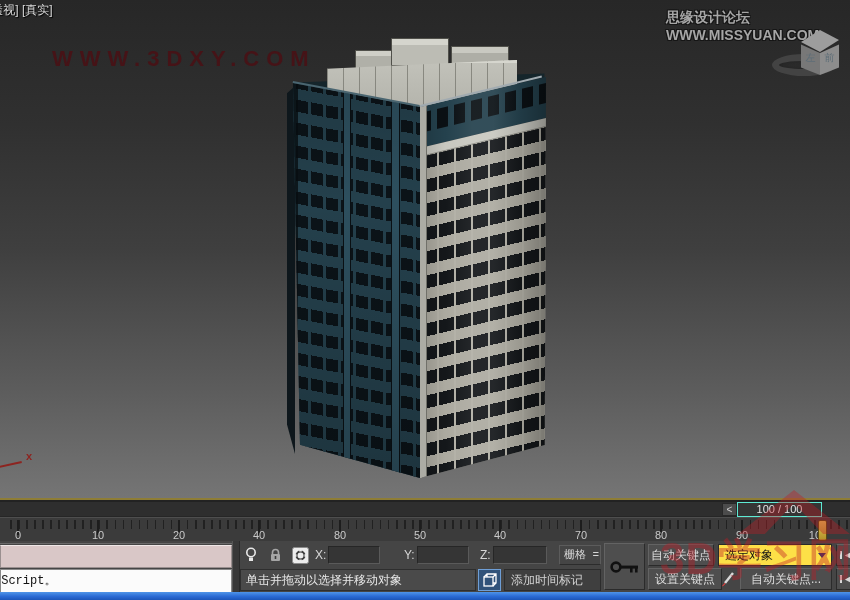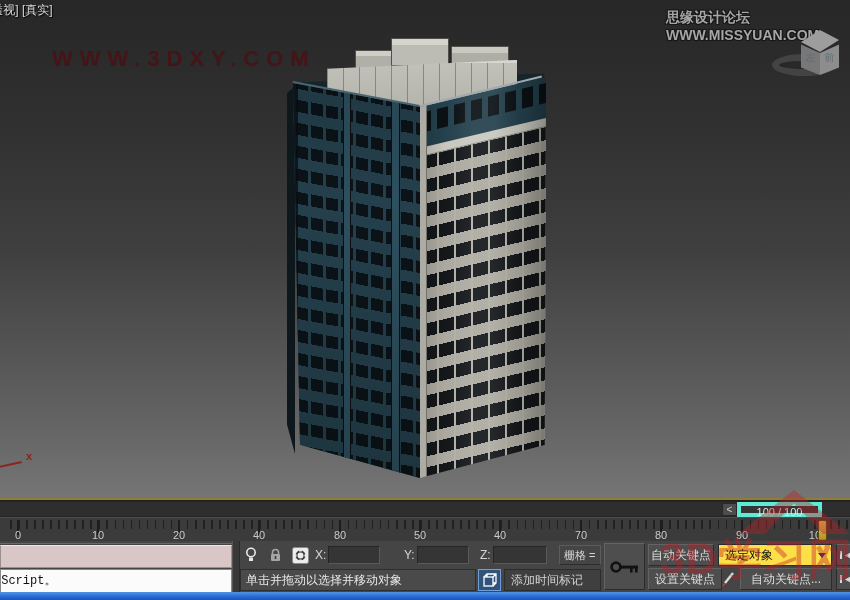--- a/index.html
+++ b/index.html
@@ -75,21 +75,21 @@
   #rf-corner-col { left:0; top:0; bottom:0; width:7px; background:#bfbfb7; border-right:1px solid #7d7d75; z-index:5; }
   #rf-curve { inset:0; z-index:6; background:linear-gradient(90deg,
       rgba(0,0,0,.10) 0 8px, rgba(0,0,0,0) 20%, rgba(255,255,255,.07) 42% 58%, rgba(0,0,0,.10) 80%, rgba(0,0,0,.30) 100%); }
   #lf-cap { left:10px; top:45px; width:129px; height:2px; background:#4a6570; transform:rotate(10.7deg); transform-origin:left top; z-index:5; }
   #rf-cap { left:137px; top:69px; width:125px; height:2px; background:#a3ada f0; background:#a0aab0; transform:rotate(-13.6deg); transform-origin:left top; z-index:5; }
 
   
   #slider-row { left:0; top:502px; width:850px; height:15px; background:#2e2e2e; border-bottom:1px solid #262626; }
   #prev-frame-btn { left:722px; top:1px; width:15px; height:13px; background:#4c4c4c; border:1px solid #282828;
       color:#cfcfcf; font-size:10px; line-height:11px; text-align:center; }
-  #frame-display { left:737px; top:0px; width:85px; height:15px; background:#353535; border:4px solid #5eead4;
+  #frame-display { left:737px; top:0px; width:85px; height:15px; background:#353535; border:1px solid #5eead4;
       color:#e6e6e6; font-size:11px; text-align:center; line-height:13px; }
   #ruler { left:0; top:517px; width:850px; height:24px; background:#3b3b3b; border-top:1px solid #4e4e4e; }
   #ticks-small { left:10px; right:2px; top:2px; height:9px;
       background:repeating-linear-gradient(90deg, #212121 0 1.6px, rgba(0,0,0,0) 1.6px 8.04px); }
   #ticks-big { left:17px; right:2px; top:2px; height:15px;
       background:repeating-linear-gradient(90deg, #1d1d1d 0 2px, rgba(0,0,0,0) 2px 80.4px); }
   .tick-label { position:absolute; bottom:0px; transform:translateX(-50%); font-size:11px; color:#c9c9c9; }
   #time-handle { left:818px; top:2px; width:9px; height:21px; border:1px solid #5a4a10; border-radius:2px;
       background:linear-gradient(180deg,#e2c252,#b2922a); }
 
@@ -111,21 +111,21 @@
   .sb-btn { position:absolute; background:#4e4e4e; border:1px solid #2b2b2b; border-top-color:#636363; border-left-color:#636363;
       color:#dcdcdc; font-size:12px; text-align:center; display:flex; align-items:center; justify-content:center; }
   .icon-btn { position:absolute; display:flex; align-items:center; justify-content:center; }
 
   #prompt-field { left:240px; top:28px; width:236px; height:22px; background:#4a4a4a; border:1px solid #2e2e2e;
       color:#e8e8e8; font-size:12px; line-height:20px; padding-left:5px; white-space:nowrap; overflow:hidden; }
   #isolate-btn { left:478px; top:28px; width:23px; height:22px; background:#31537a; border:1px solid #6e9ed6; }
   #addtag-field { left:504px; top:28px; width:97px; height:22px; background:#3f3f3f; border:1px solid #2c2c2c;
       color:#d2d2d2; font-size:12px; line-height:20px; padding-left:6px; white-space:nowrap; overflow:hidden; }
   #grid-box { left:559px; top:4px; width:42px; height:20px; border:1px solid #5c5c5c; border-bottom-color:#2c2c2c;
-      color:#d6d6d6; font-size:11px; line-height:18px; padding-left:4px; white-space:nowrap; overflow:hidden; }
+      color:#d6d6d6; font-size:11px; line-height:18px; padding-left:4px; white-space:nowrap; overflow:hidden;font-family:Liberation Mono, monospace; }
   #key-btn { left:604px; top:2px; width:41px; height:47px; }
   #autokey-btn { left:648px; top:3px; width:66px; height:22px; }
   #setkey-btn { left:648px; top:27px; width:74px; height:22px; }
   #selfilter-dd { left:718px; top:3px; width:114px; height:22px; background:#fde047; border:1px solid #2a2a2a;
       color:#141414; font-size:12px; line-height:20px; padding-left:6px; display:flex; align-items:center; }
   #dd-arrow { margin-left:auto; margin-right:5px; width:0; height:0;
       border-left:4px solid transparent; border-right:4px solid transparent; border-top:5px solid #343464; }
   #pencil-btn { left:718px; top:27px; width:20px; height:22px; }
   #keyfilters-btn { left:740px; top:27px; width:92px; height:22px; }
   .pb-btn { position:absolute; left:836px; width:18px; height:22px; background:#4e4e4e; border:1px solid #2b2b2b;

